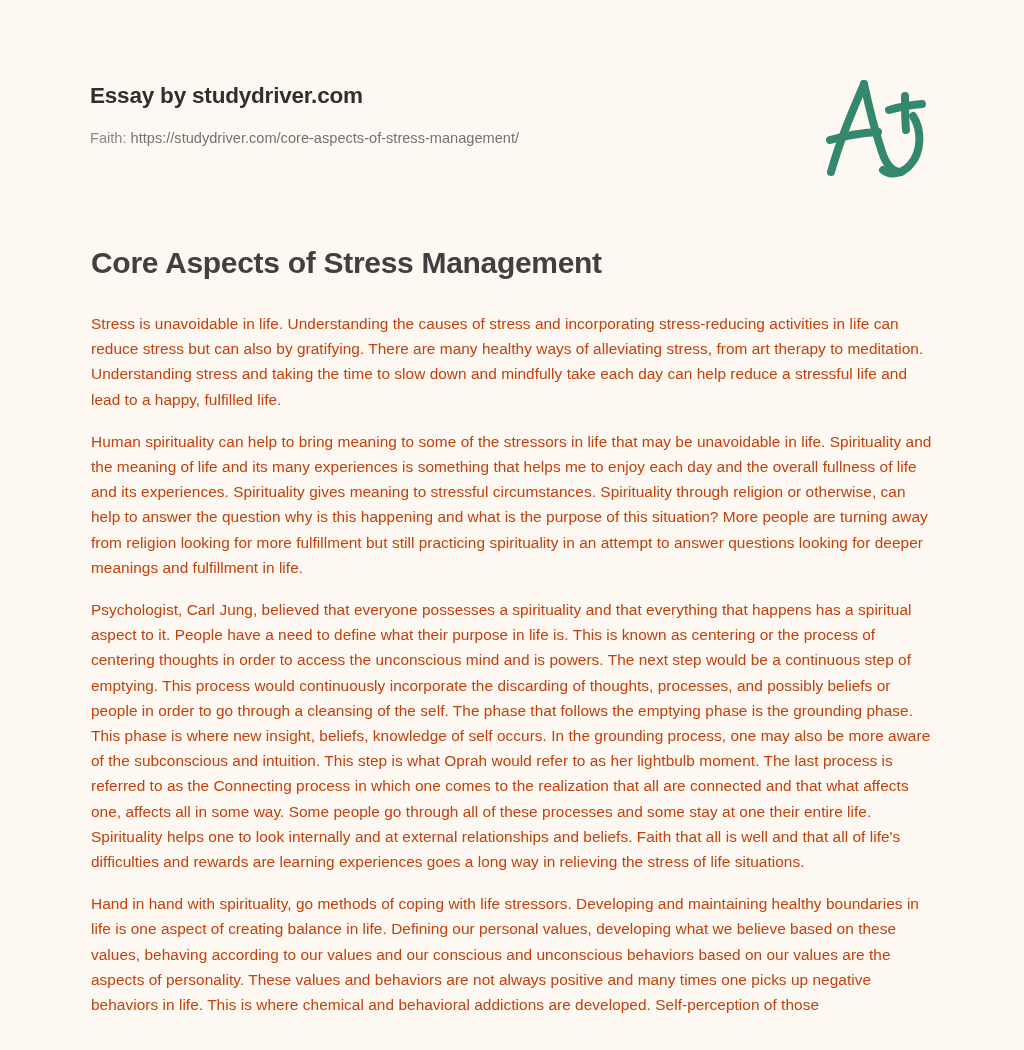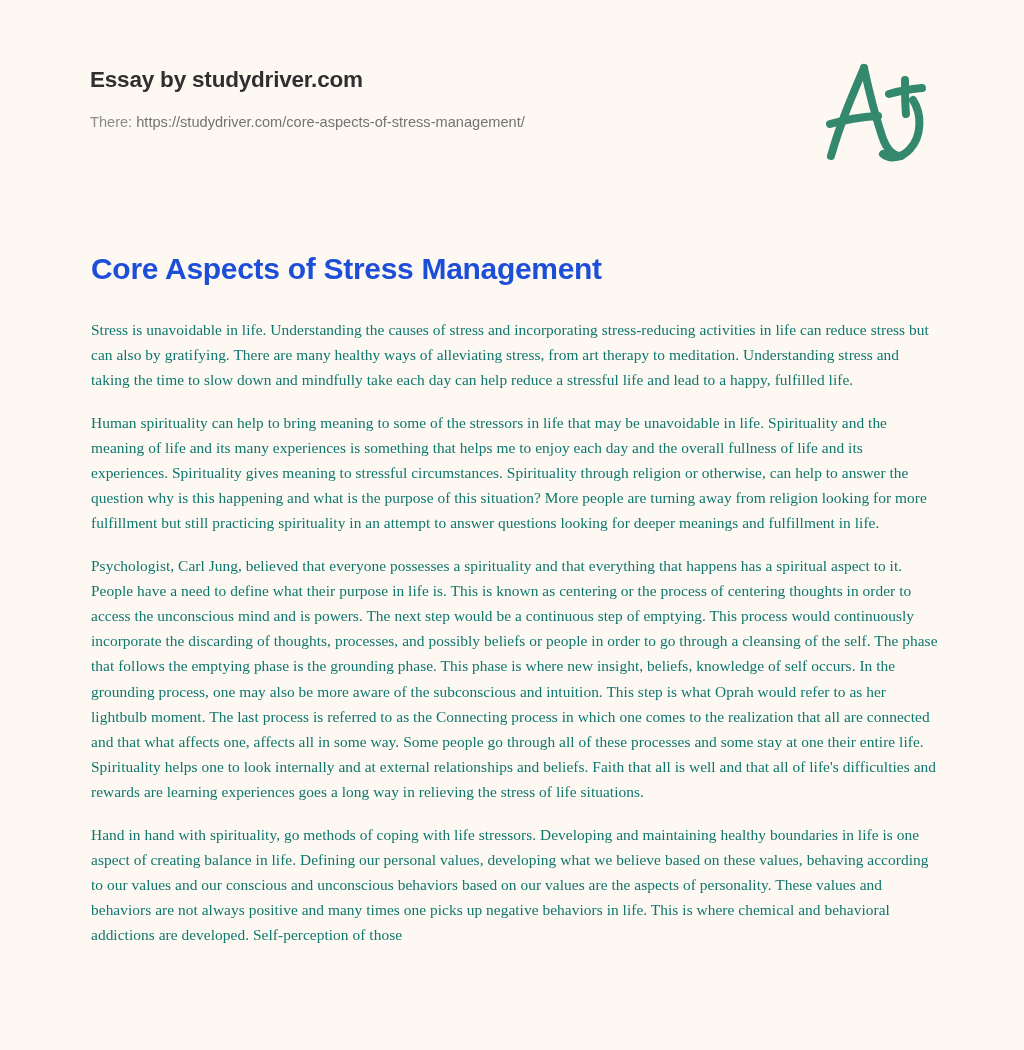--- a/index.html
+++ b/index.html
@@ -20,21 +20,21 @@
     position: relative;
     width: 1024px;
     height: 1050px;
     box-sizing: border-box;
   }
 
   
   .header {
     position: absolute;
     left: 0;
-    top: 0;
+    top: 16px;
     width: 1024px;
     height: 200px;
   }
 
   .brand-block {
     position: absolute;
     left: 90px;
     top: 66px;
     width: 700px;
   }
@@ -83,52 +83,51 @@
   .doc {
     position: absolute;
     left: 91px;
     top: 243px;
     width: 847px;
   }
 
   .doc-title {
     font-size: 30px;
     font-weight: bold;
-    color: #1d4ed8;
+    color: #404040;
     letter-spacing: -0.3px;
     line-height: 1.3;
-    margin: 6px 0 29px 0;
+    margin: 0 0 29px 0;
   }
 
   .para {
     font-size: 15.4px;
     line-height: 25.2px;
-    color: #0f766e;
+    color: #c2410c;
     margin: 0 0 17px 0;
     text-align: left;
     letter-spacing: 0.05px;
-    font-family: Liberation Serif, serif;
   }
 
   .para:last-child {
     margin-bottom: 10px;
   }
 </style>
 </head>
 <body>
 
 <div class="page">
 
   <div class="header">
 
     <div class="brand-block">
       <div class="brand-title">Essay by studydriver.com</div>
 
       <div class="source-line">
-        <span class="source-label">There:</span>
+        <span class="source-label">Faith:</span>
         <span class="source-url">https://studydriver.com/core-aspects-of-stress-management/</span>
       </div>
     </div>
 
     <div class="logo">
       <svg viewBox="0 0 130 120" xmlns="http://www.w3.org/2000/svg">
         <g fill="none" stroke="#34886e" stroke-linecap="round" stroke-linejoin="round">
 
           <path d="M58 16 C 46 44, 34 72, 25 104" stroke-width="8"></path>
 

